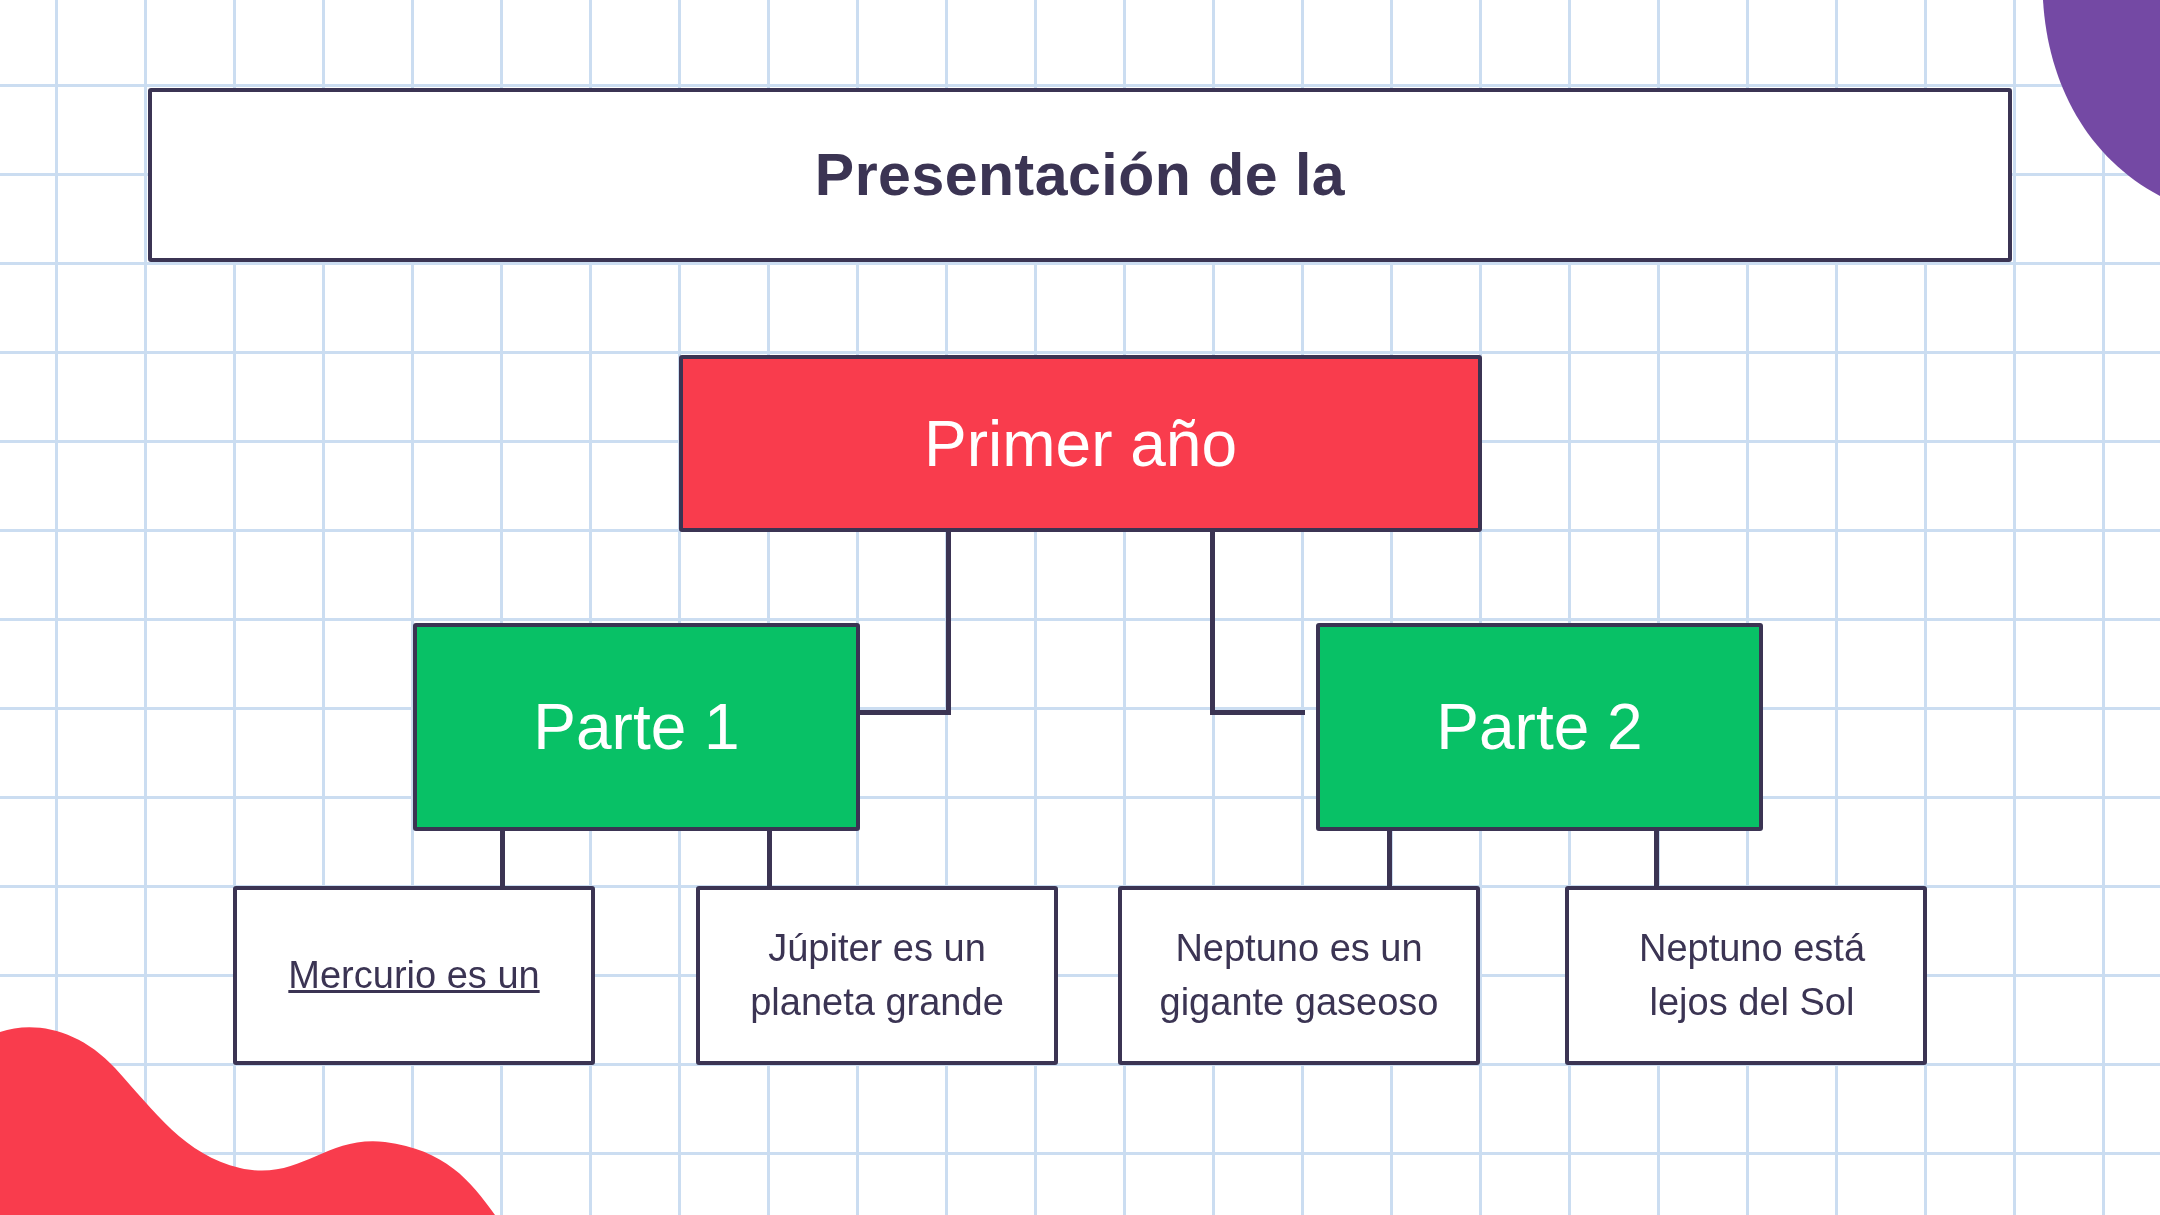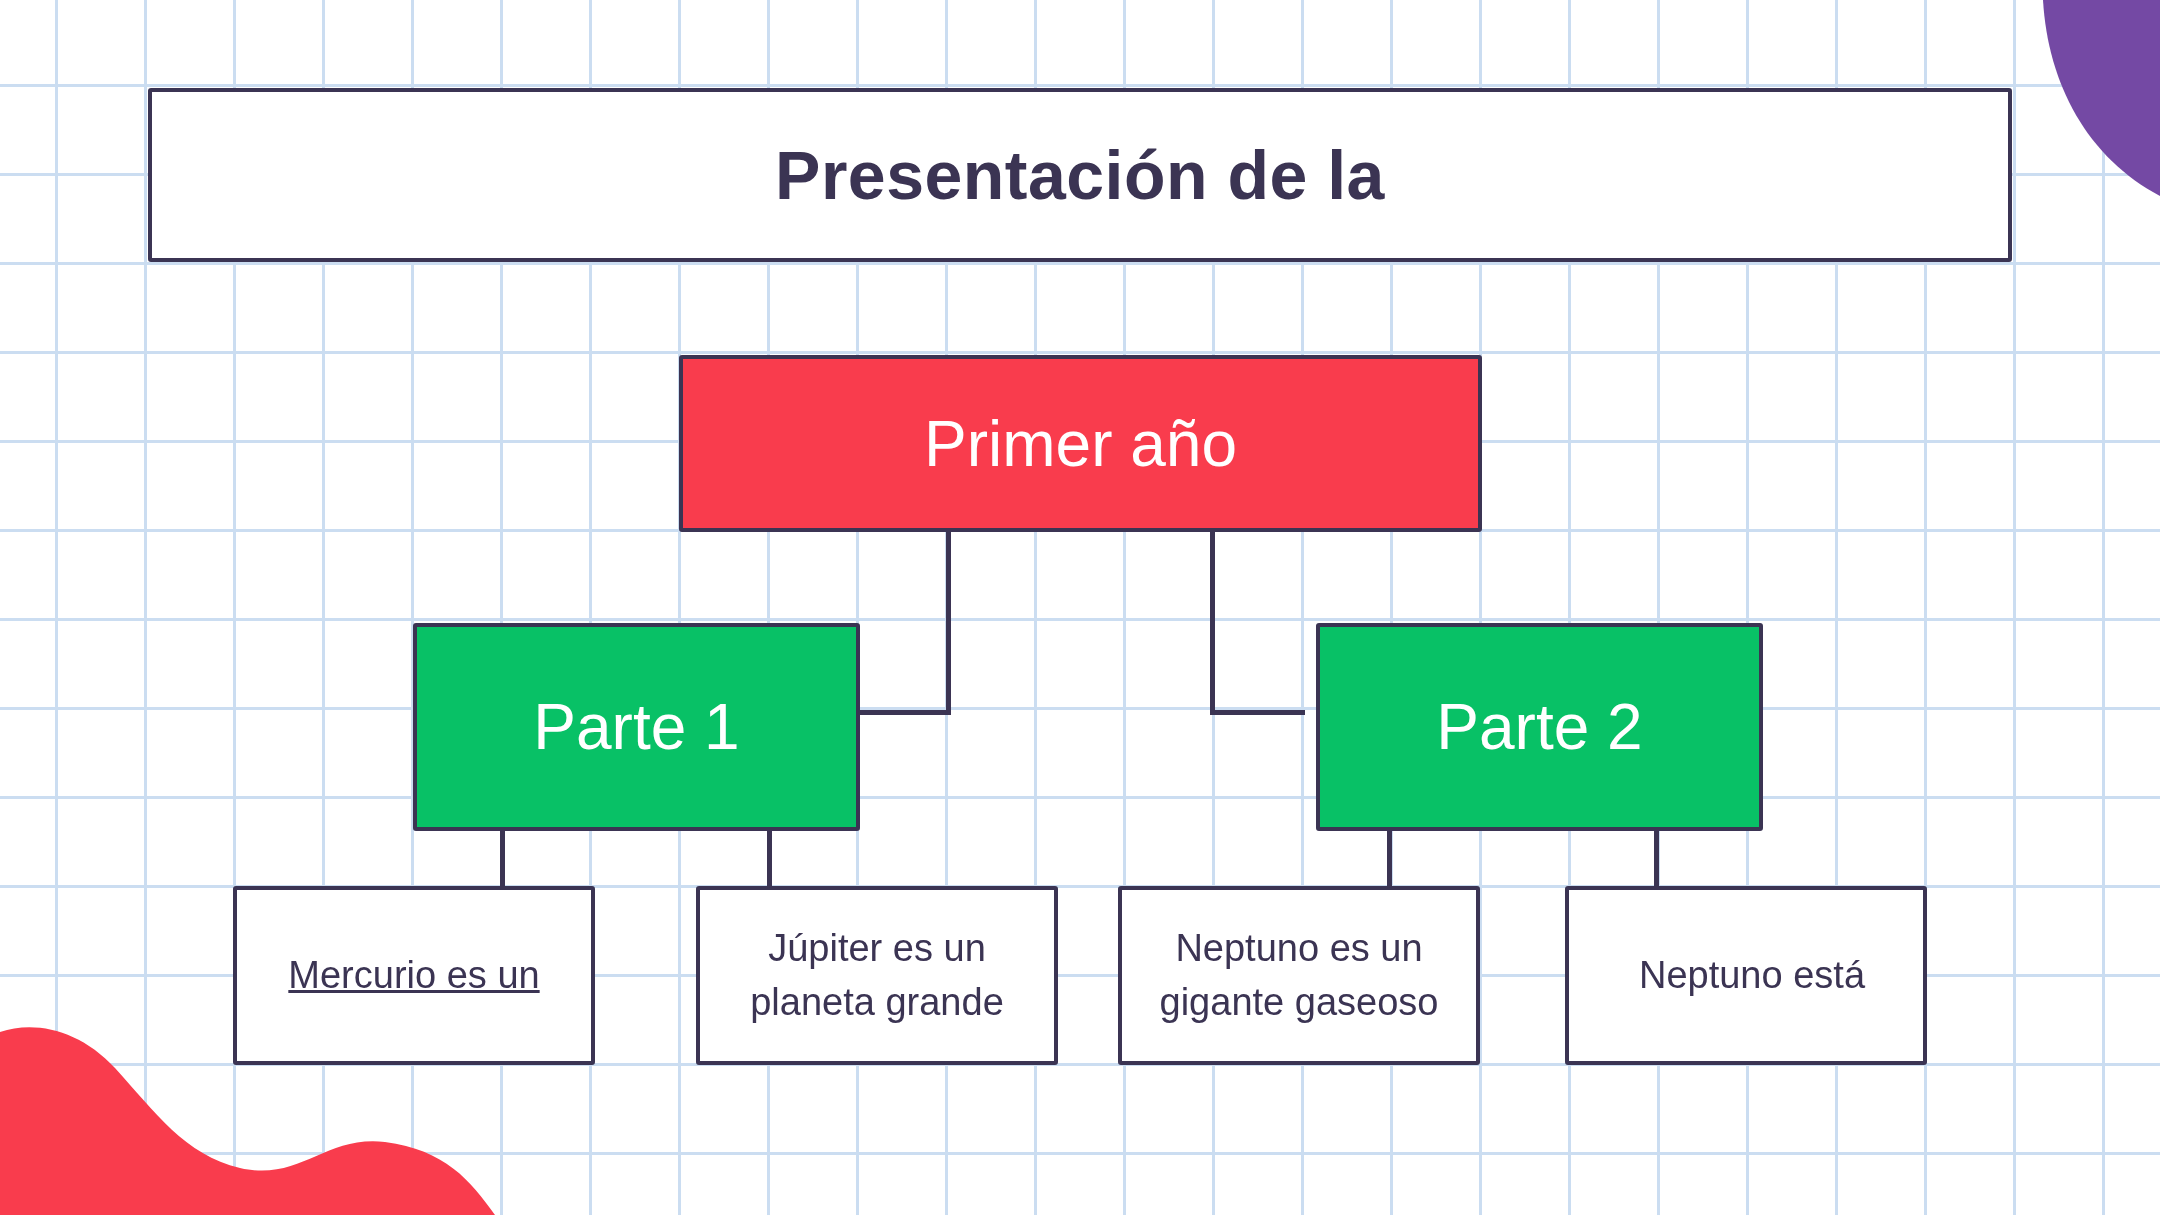--- a/index.html
+++ b/index.html
@@ -39,21 +39,21 @@
     border-radius: 3px;
     display: flex;
     align-items: center;
     justify-content: center;
     text-align: center;
   }
 
   .title-box {
     left: 148px; top: 88px; width: 1864px; height: 174px;
     background: var(--paper);
-    font-size: 68px;
+    font-size: 59px;
     font-weight: bold;
     color: var(--ink);
     letter-spacing: 0.5px;
   }
   .title-box .accent { color: var(--accent_red); margin-left: 0.26em; }
 
   .node { color: #ffffff; font-size: 64px; }
   .node-root  { left: 679px;  top: 355px; width: 803px; height: 177px; background: var(--accent_red); }
   .node-branch { background: var(--green); top: 623px; width: 447px; height: 208px; }
   .node-branch-1 { left: 413px; }
@@ -126,15 +126,16 @@
   <div class="box leaf leaf-2">
     <span>Júpiter es un</span>
     <span>planeta grande</span>
   </div>
   <div class="box leaf leaf-3">
     <span>Neptuno es un</span>
     <span>gigante gaseoso</span>
   </div>
   <div class="box leaf leaf-4">
     <span>Neptuno está</span>
+    <span>lejos del Sol</span>
   </div>
 
 </div>
 
 </body></html>

